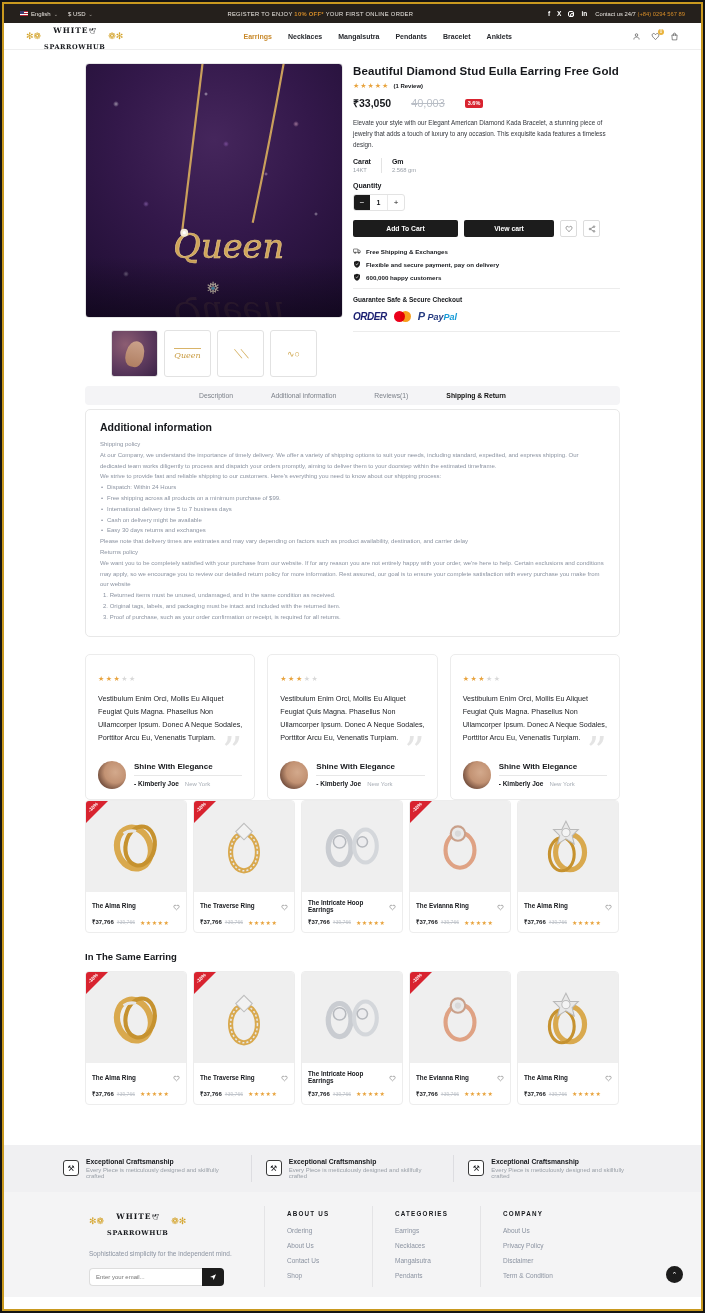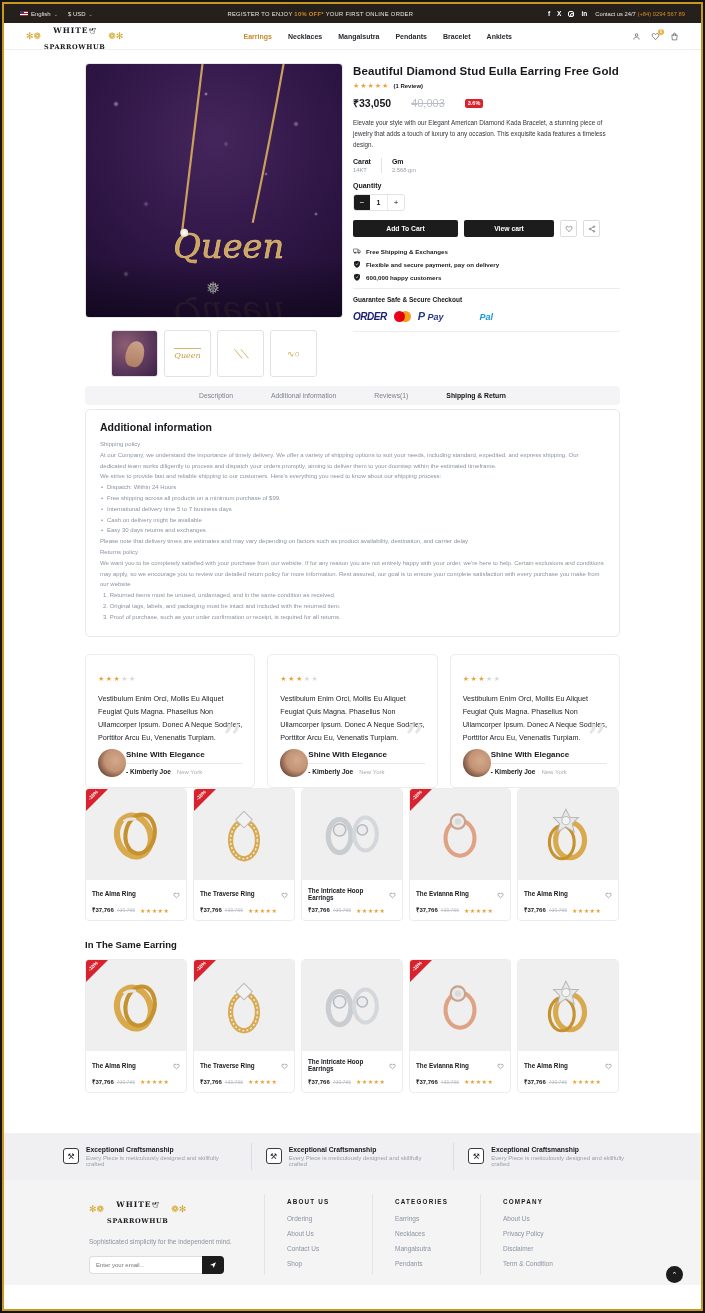--- a/index.html
+++ b/index.html
@@ -99,21 +99,21 @@
   .guarantee { font-size:6.5px; font-weight:bold; margin-top:7px; }
   .pay-row { display:flex; align-items:center; gap:7px; margin:7px 0 8px; border-bottom:1px solid #ececec; padding-bottom:9px; }
   .visa-logo { color:#1a1f71; font-style:italic; font-weight:bold; font-size:10px; letter-spacing:-.5px; }
   .mc-logo { position:relative; width:17px; height:11px; }
   .mc-logo i { position:absolute; width:11px; height:11px; border-radius:50%; top:0; }
   .mc-logo .c1 { left:0; background:#eb001b; }
   .mc-logo .c2 { left:6px; background:#f79e1b; mix-blend-mode:multiply; }
   .pp-logo { font-weight:bold; font-style:italic; font-size:9px; }
   .pp-logo .p1 { color:#253b80; font-size:11px; }
   .pp-logo .p2 { color:#253b80;font-style:italic; }
-  .pp-logo .p3 { color:#179bd7;margin-left:36px; }
+  .pp-logo .p3 { color:#179bd7; }
 
   
   .tabs-bar { margin-top:9px; background:#f4f4f6; border-radius:4px; height:19px; display:flex; align-items:center; justify-content:center; gap:38px; }
   .tab { font-size:6.8px; color:#7d828a; cursor:pointer; }
   .tab.active { color:#111; font-weight:bold; }
   .tab-panel { border:1px solid #e8e8e8; border-radius:5px; margin-top:4px; padding:11px 14px 13px; }
   .tp-heading { font-size:10.5px; font-weight:bold; margin-bottom:6px; }
   .tp-text { font-size:6px; color:#8b93a1; line-height:1.8; }
   .tp-text .blk { display:block; }
   .tp-list { list-style:none; }
@@ -122,21 +122,21 @@
   .tp-num { list-style:none; }
   .tp-num li { padding-left:3px; }
 
   
   .testi-row { display:flex; gap:12px; margin-top:17px; }
   .testi-card { flex:1; border:1px solid #ececec; border-radius:5px; padding:12px 12px 10px; position:relative; background:#fff; }
   .t-stars .f { color:#e8a33d; font-size:7px; letter-spacing:1.5px; }
   .t-stars .e { color:#d8d8d8; font-size:7px; letter-spacing:1.5px; }
   .t-text { font-size:7.2px; line-height:1.85; margin-top:7px; color:#1c1e22; }
   .t-quote { position:absolute; right:12px; bottom:38px; font-family:"DejaVu Serif", serif; font-size:40px; color:#e4e4e4; line-height:.5; }
-  .t-foot { display:flex; align-items:center; margin-top:4px; }
+  .t-foot { display:flex; align-items:center; gap:8px; margin-top:16px; }
   .t-avatar { width:28px; height:28px; border-radius:50%; background:radial-gradient(circle at 62% 40%, #d3a98c 0%, #c29273 45%, #6e4a3a 78%, #4a3253 100%); flex:none; }
   .t-meta { flex:1; }
   .t-title { font-size:8px; font-weight:bold; border-bottom:1px solid #e7e7e7; padding-bottom:4px; }
   .t-author-row { display:flex; gap:6px; margin-top:4px; align-items:baseline; }
   .t-author { font-size:6.5px; font-weight:bold; }
   .t-loc { font-size:6px; color:#a7adb5; }
 
   
   .sec-heading { font-size:9.5px; font-weight:bold; margin:18px 0 9px; }
   .cards-row { display:flex; gap:6px; }

